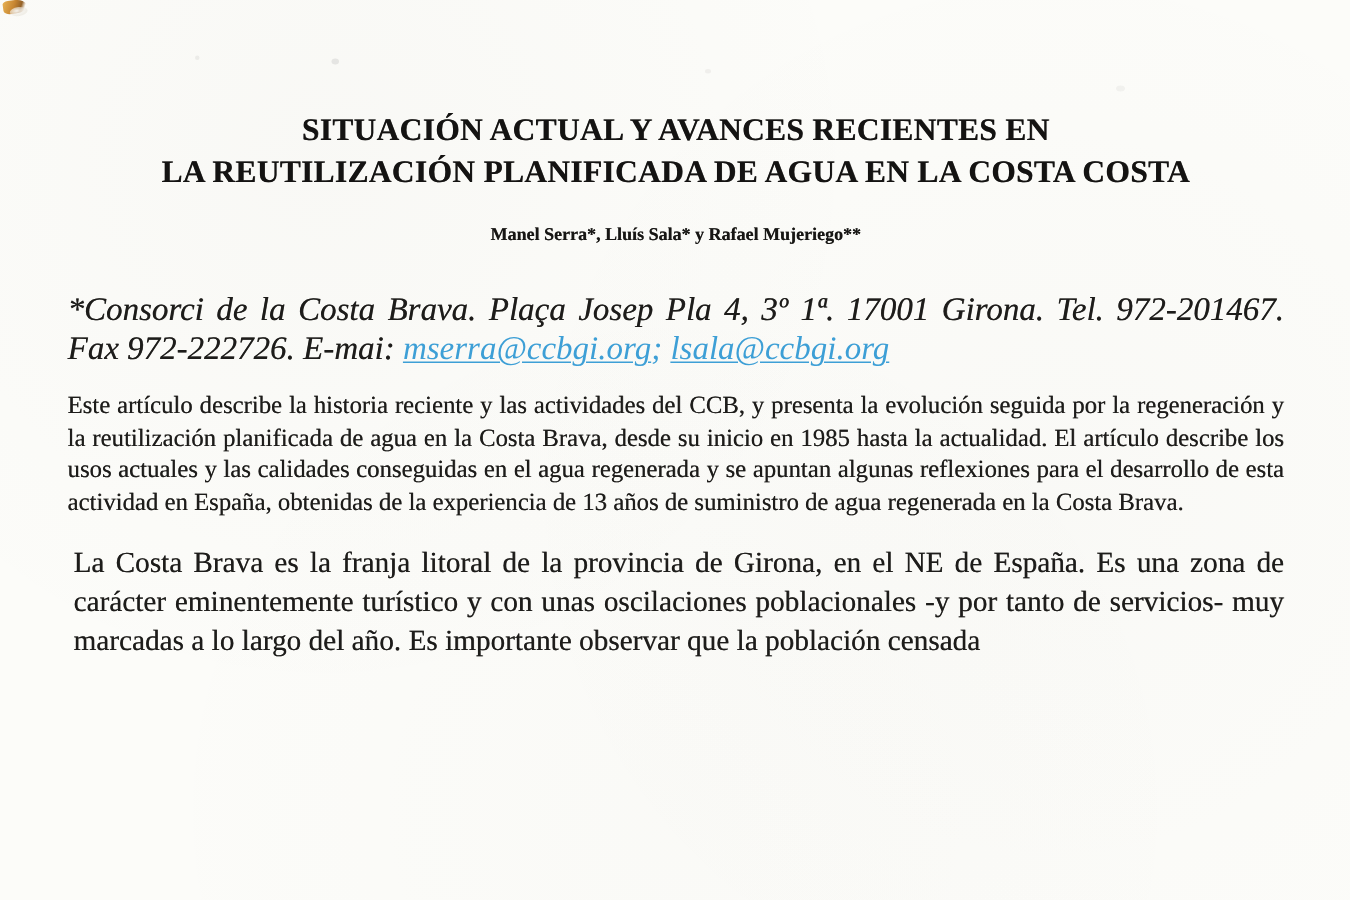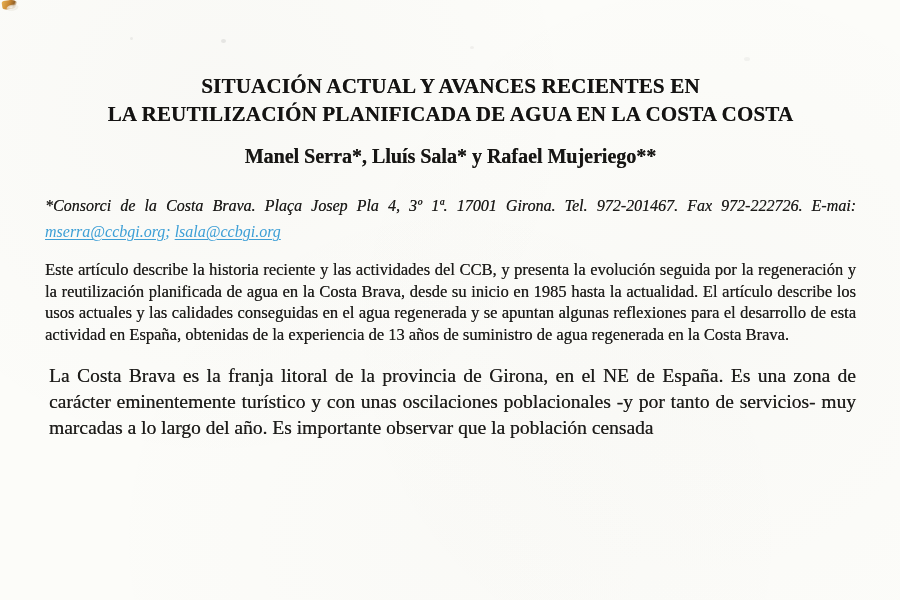--- a/index.html
+++ b/index.html
@@ -32,32 +32,32 @@
     line-height: 28px;
     font-weight: 700;
     text-align: center;
     letter-spacing: 0.2px;
     color: #141312;
   }
   .title span { display: block; }
 
   .authors {
     margin-top: 16px;
-    font-size: 20px;
+    font-size: 12px;
     line-height: 24px;
     font-weight: 700;
     text-align: center;
     color: #17161 4;
     color: #171614;
   }
 
   .affiliation {
     margin-top: 25px;
     font-style: italic;
-    font-size: 16px;
+    font-size: 22px;
     line-height: 25.5px;
     text-align: justify;
   }
   .affiliation p { margin: 0; }
 
   .email {
     color: #3d9fd6;
     text-decoration: underline;
     text-decoration-thickness: 1px;
     text-underline-offset: 2px;

